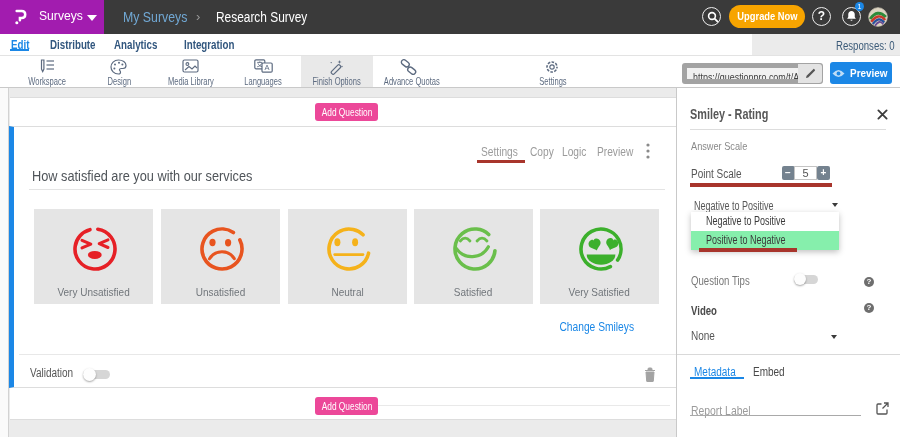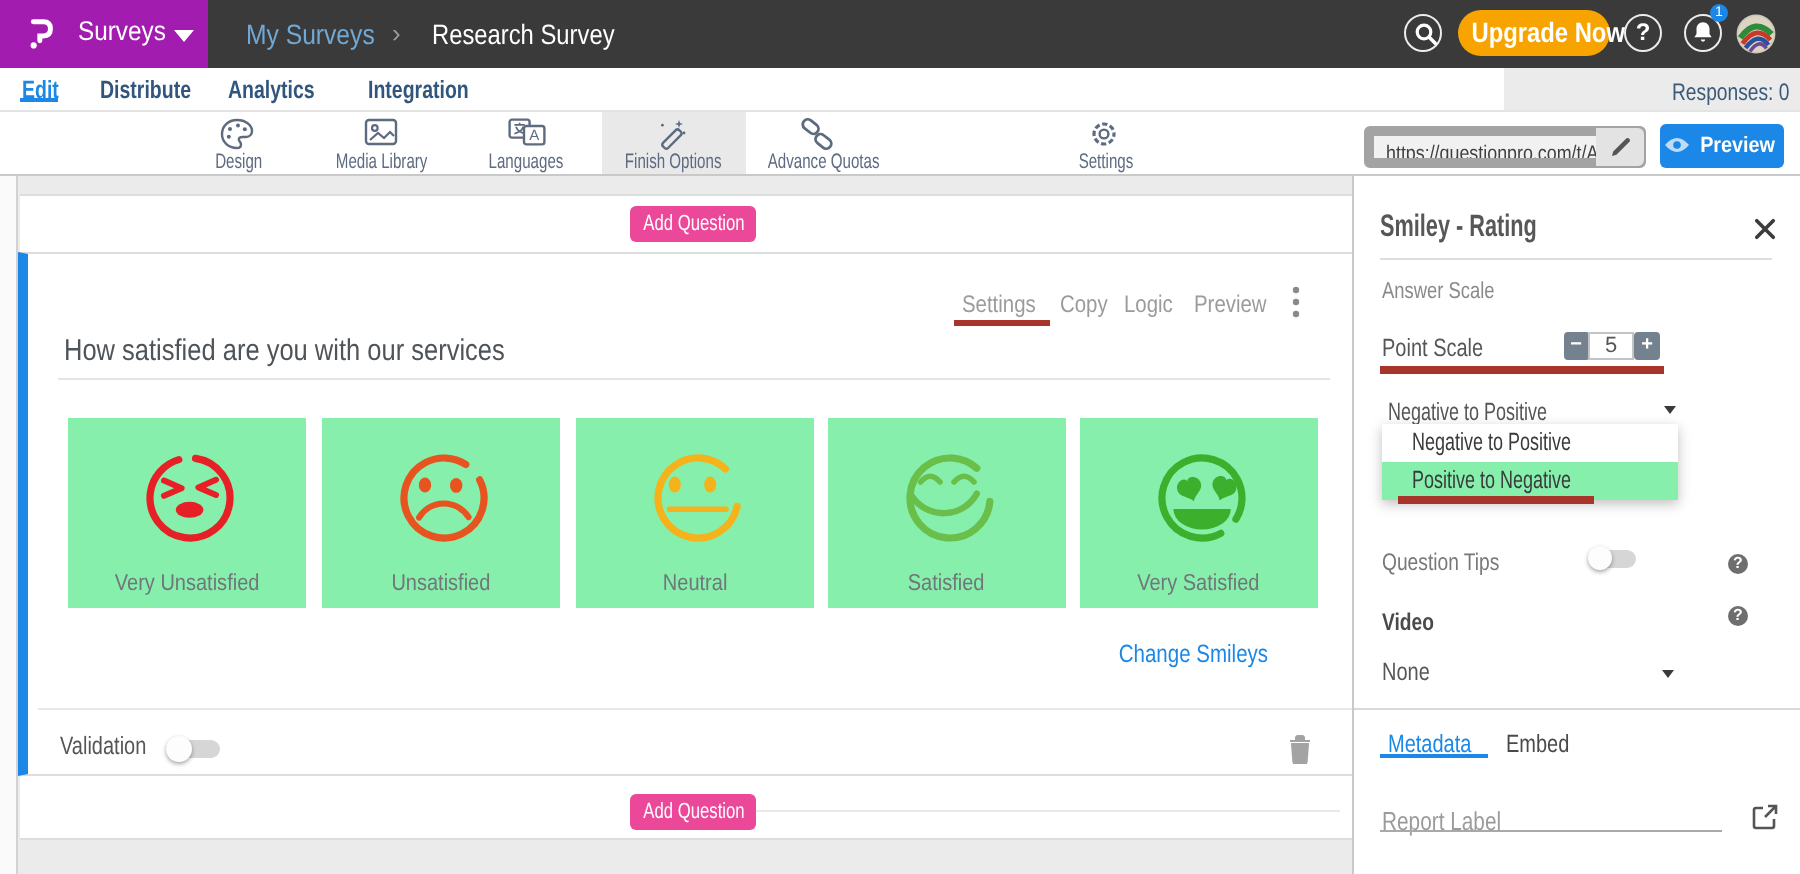--- a/index.html
+++ b/index.html
@@ -5,21 +5,21 @@
   * { margin:0; padding:0; box-sizing:border-box; }
   html,body { width:900px; height:437px; font-family:"Liberation Sans", sans-serif; background:#ebebeb; }
   #page { position:relative; width:900px; height:437px; overflow:hidden; }
   .tx { position:absolute; white-space:nowrap; transform-origin:0 50%; }
   .ctr { display:inline-block; white-space:nowrap; transform-origin:50% 50%; }
 
   
   #header { position:absolute; left:0; top:0; width:900px; height:34px; background:#3a3a3a; }
   #logobox { position:absolute; left:0; top:0; width:104px; height:34px; background:#a21caf; }
   .hdr-circle { position:absolute; top:7px; width:19px; height:19px; border:1.5px solid #ececec; border-radius:50%; }
-  #upgrade { position:absolute; left:729px; top:5px; width:76px; height:23px; background:#f7a400; border-radius:12px; color:#fff; font-size:14px; font-weight:bold; text-align:center; line-height:23px; }
+  #upgrade { position:absolute; left:729px; top:5px; width:76px; height:23px; background:#f7a400; border-radius:12px; color:#fff; font-size:11px; font-weight:bold; text-align:center; line-height:23px; }
   #badge1 { position:absolute; left:855px; top:2px; width:9px; height:9px; background:#1b87e6; border-radius:50%; color:#fff; font-size:7px; text-align:center; line-height:9px; }
 
   
   #navrow { position:absolute; left:0; top:34px; width:752px; height:21px; background:#fff; }
   .nav-t { position:absolute; top:4px; font-size:12.5px; color:#31567e; font-weight:bold; white-space:nowrap; transform:scaleX(0.78); transform-origin:0 50%; }
 
   
   #toolbar { position:absolute; left:0; top:55px; width:900px; height:33px; background:#fff; border-top:1px solid #e3e3e3; border-bottom:1px solid #c9c9c9; }
   .tb-item { position:absolute; top:0; width:72px; height:31px; text-align:center; color:#5d6b80; }
   .tb-item .lbl { position:absolute; top:19px; width:100%; font-size:10.5px; }
@@ -35,21 +35,21 @@
   #gutter { position:absolute; left:0; top:0; width:9px; height:349px; background:#fafafa; border-right:1px solid #d2d2d2; }
   #addband { position:absolute; left:10px; top:9px; width:666px; height:29px; background:#fff; border-top:1px solid #ddd; }
   .addq { position:absolute; background:#ec4899; border-radius:3px; color:#fff; font-size:11px; font-weight:normal; white-space:nowrap;padding-left:24px; }
   .addq span { position:absolute; left:50%; top:0; transform:translateX(-50%) scaleX(0.76); white-space:nowrap; }
   #addq1 { left:305px; top:5px; width:63px; height:18px; line-height:18px; }
 
   #card { position:absolute; left:9px; top:38px; width:667px; height:262px; background:#fff; border-left:5px solid #1b87e6; border-top:1px solid #ddd; border-bottom:1px solid #ddd; }
   .qtab { position:absolute; top:18px; font-size:12px; color:#9b9b9b; white-space:nowrap; transform:scaleX(0.85); transform-origin:0 50%; }
   #settings-underline { position:absolute; left:463px; top:33px; width:48px; height:3px; background:#a8352c; }
   #qtitle { position:absolute; left:18px; top:40px; font-size:15px; color:#4f5459; white-space:nowrap; transform:scaleX(0.85); transform-origin:0 50%; }
-  .smcard { position:absolute; top:82px; width:119px; height:95px; background:#86efac; }
+  .smcard { position:absolute; top:82px; width:119px; height:95px; background:#e5e5e5; }
   .smcard .sl { position:absolute; top:77px; width:100%; text-align:center; font-size:11.5px; color:#71767b; }
   .smcard .sl span { display:inline-block; transform:scaleX(0.87); transform-origin:50% 50%; white-space:nowrap; }
   .smcard svg { position:absolute; left:37px; top:16px; }
   #changesm { position:absolute; left:470px; top:193px; width:150px; text-align:right; font-size:12.5px; color:#1b87e6; }
   #changesm span { display:inline-block; transform:scaleX(0.82); transform-origin:100% 50%; white-space:nowrap; }
   #carddiv { position:absolute; left:5px; top:227px; width:657px; height:1px; background:#e8e8e8; }
   #validation { position:absolute; left:16px; top:239px; font-size:12.5px; color:#565656; white-space:nowrap; transform:scaleX(0.8); transform-origin:0 50%; }
   .toggle { position:absolute; }
   .toggle .track { position:absolute; left:0; top:2px; width:100%; height:9px; background:#d6d6d6; border-radius:5px; }
   .toggle .knob { position:absolute; left:0; top:0; width:13px; height:13px; background:#fdfdfd; border-radius:50%; box-shadow:0 1px 2px rgba(0,0,0,0.35); }
@@ -130,20 +130,31 @@
     <div class="nav-t" style="left:11px;color:#1b87e6;">Edit</div>
     <div style="position:absolute;left:10px;top:14.5px;width:19px;height:2px;background:#1b87e6;"></div>
     <div class="nav-t" style="left:50px;">Distribute</div>
     <div class="nav-t" style="left:114px;">Analytics</div>
     <div class="nav-t" style="left:184px;">Integration</div>
     <div class="tx" style="left:836px;top:5px;font-size:12px;color:#3b5a78;transform:scaleX(0.8);">Responses: 0</div>
   </div>
 
   <div id="toolbar">
     <div id="tb-active"></div>
+    <div class="tb-item" style="left:11px;">
+      <svg width="18" height="15" viewBox="0 0 18 15">
+          <g stroke="#5d6b80" stroke-width="1.2" fill="none">
+            <path d="M3.5 1 v9 l1.2 2.5 1.2-2.5 v-9 z"></path>
+            <line x1="8.5" y1="2" x2="16" y2="2"></line>
+            <line x1="8.5" y1="6" x2="16" y2="6"></line>
+            <line x1="8.5" y1="10" x2="16" y2="10"></line>
+          </g>
+        </svg>
+      <div class="lbl"><span>Workspace</span></div>
+    </div>
     <div class="tb-item" style="left:83px;">
       <svg width="17" height="16" viewBox="0 0 17 16">
           <path d="M8.5 1 C4 1 1 4.2 1 8 C1 11.8 4 15 8.5 15 C9.8 15 10.5 14.2 10.5 13.2 C10.5 12 9.4 11.6 9.4 10.8 C9.4 9.9 10.2 9.5 11.3 9.5 H13 C14.8 9.5 16 8.2 16 6.5 C16 3.4 12.7 1 8.5 1 Z" fill="none" stroke="#5d6b80" stroke-width="1.2"></path>
           <circle cx="5" cy="5.5" r="1" fill="#5d6b80"></circle>
           <circle cx="9" cy="3.8" r="1" fill="#5d6b80"></circle>
           <circle cx="12.4" cy="5.6" r="1" fill="#5d6b80"></circle>
           <circle cx="4.4" cy="9.4" r="1" fill="#5d6b80"></circle>
         </svg>
       <div class="lbl"><span>Design</span></div>
     </div>

